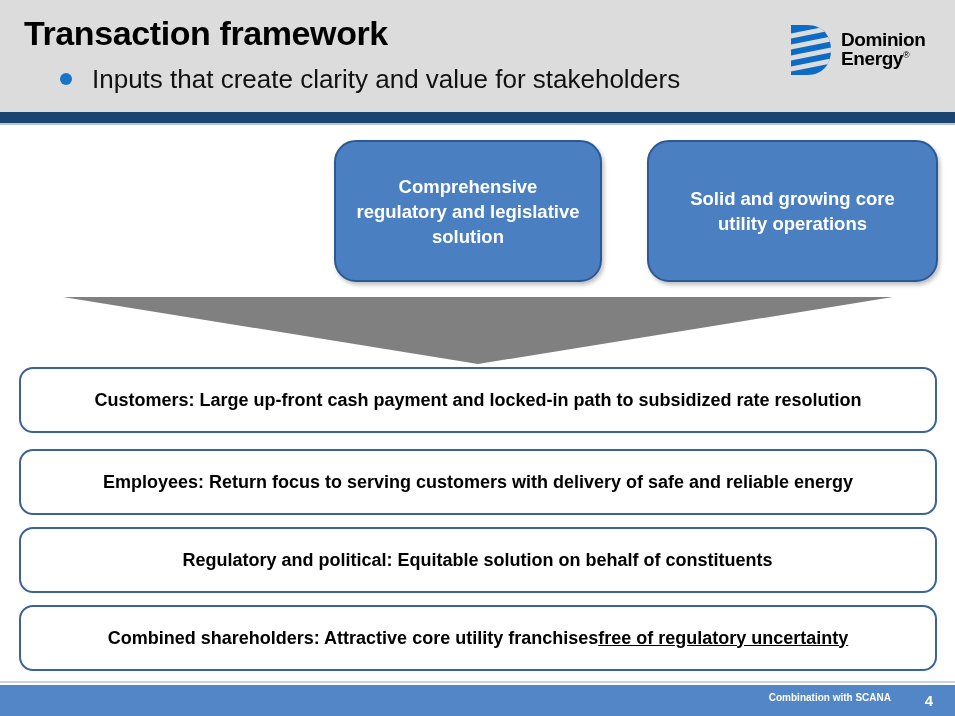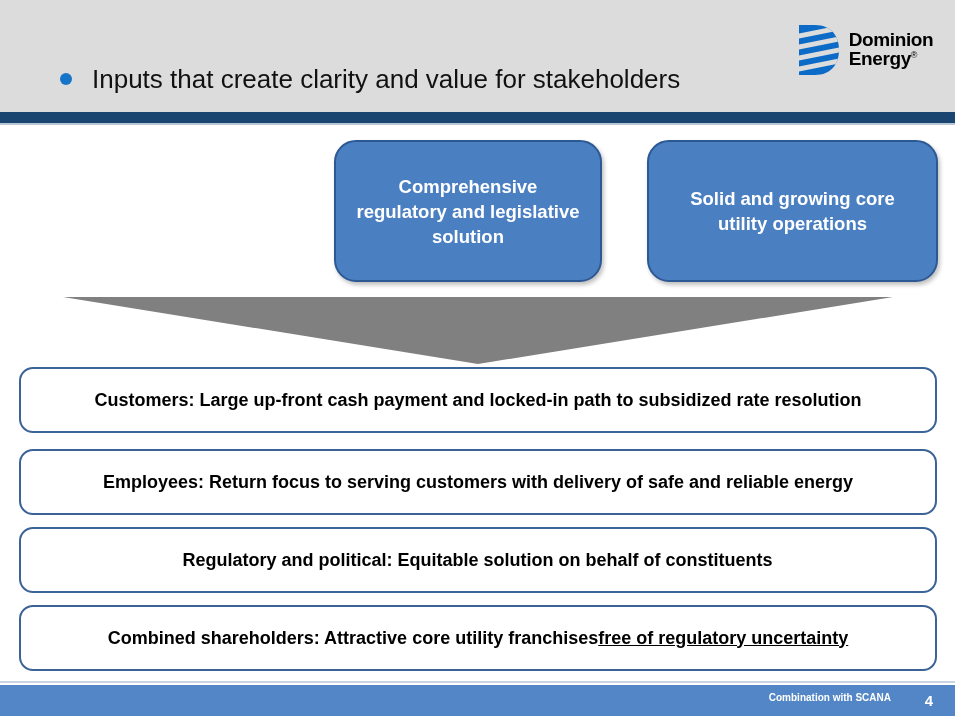--- a/index.html
+++ b/index.html
@@ -79,21 +79,20 @@
 
   
   .logo {
     position: absolute;
     left: 789px;
     top: 22px;
     width: 152px;
     height: 56px;
     display: flex;
     align-items: center;
-    justify-content: center;
   }
   .logo-mark {
     width: 44px;
     height: 54px;
     flex: 0 0 auto;
   }
   .logo-text {
     margin-left: 8px;
     line-height: 0.98;
   }
@@ -206,20 +205,21 @@
 </style>
 </head>
 <body>
 
 <div class="slide">
 
   <div class="header"></div>
   <div class="header-rule"></div>
   <div class="header-rule-under"></div>
 
+  <div class="slide-title">Transaction framework</div>
 
   <div class="subtitle-row">
     <span class="bullet-dot"></span>
     <span class="subtitle-text">Inputs that create clarity and value for stakeholders</span>
   </div>
 
   <div class="logo">
     <span class="logo-mark">
       <svg viewBox="0 0 44 54" width="44" height="54" xmlns="http://www.w3.org/2000/svg">
         <defs>

